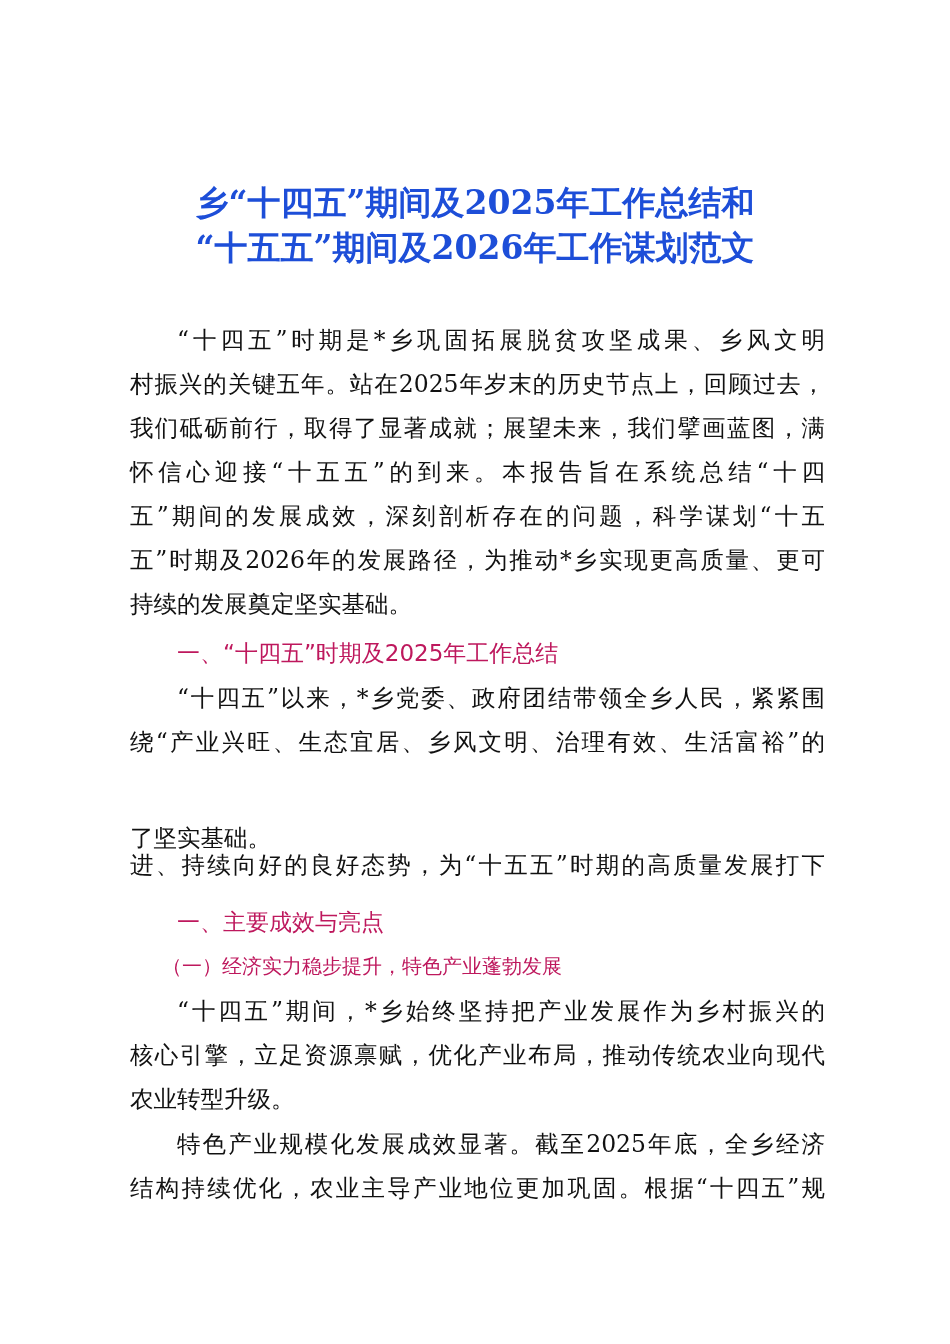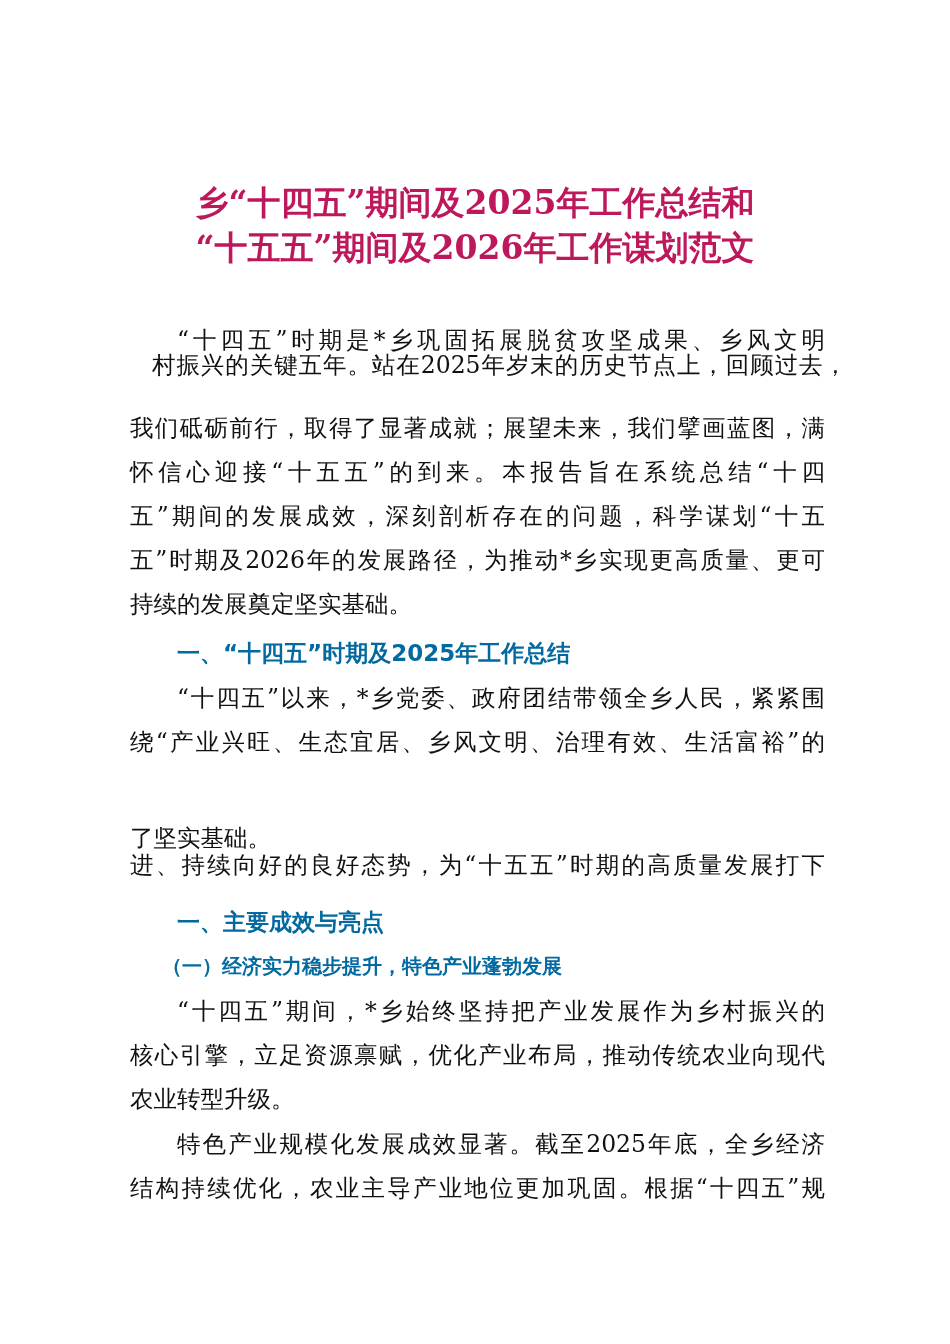--- a/index.html
+++ b/index.html
@@ -1,38 +1,38 @@
 <!DOCTYPE html>
 <html><head>
 <meta charset="utf-8">
 <style>
   html, body { margin: 0; padding: 0; background: #ffffff; }
   body { width: 950px; height: 1344px; position: relative; overflow: hidden; }
   .page { position: absolute; left: 0; top: 0; width: 950px; height: 1344px; background: #ffffff; }
   .title { position: absolute; left: 0; width: 950px; text-align: center;
            font-family: "DejaVu Serif", serif; font-weight: bold; font-size: 33px;
-           color: #be185d; white-space: nowrap; letter-spacing: 0px; line-height: 40px; }
+           color: #1d4ed8; white-space: nowrap; letter-spacing: 0px; line-height: 40px; }
   .line { position: absolute; left: 130px; width: 695px; white-space: nowrap;
           font-family: "DejaVu Serif", serif; font-size: 23.5px; color: #111;
           line-height: 30px; text-align: justify; text-align-last: justify; }
   .line.last { text-align-last: left; }
   .heading { position: absolute; white-space: nowrap; font-family: "DejaVu Sans", sans-serif;
-             font-weight: bold; font-size: 23px; color: #0369a1; line-height: 30px; }
+             font-weight: normal; font-size: 23px; color: #be185d; line-height: 30px; }
   .heading.h2 { font-size: 20px; }
 </style>
 </head>
 <body>
 
 <div class="page">
 
   <div class="title" style="top:183px;">乡“十四五”期间及2025年工作总结和</div>
   <div class="title" style="top:228px;">“十五五”期间及2026年工作谋划范文</div>
 
   <div class="line" style="top:325px; left:177px; width:648px;">“十四五”时期是*乡巩固拓展脱贫攻坚成果、乡风文明</div>
-  <div class="line" style="top:350px;margin-left:22px;">村振兴的关键五年。站在2025年岁末的历史节点上，回顾过去，</div>
+  <div class="line" style="top:369px;">村振兴的关键五年。站在2025年岁末的历史节点上，回顾过去，</div>
   <div class="line" style="top:413px;">我们砥砺前行，取得了显著成就；展望未来，我们擘画蓝图，满</div>
   <div class="line" style="top:457px;">怀信心迎接“十五五”的到来。本报告旨在系统总结“十四</div>
   <div class="line" style="top:501px;">五”期间的发展成效，深刻剖析存在的问题，科学谋划“十五</div>
   <div class="line" style="top:545px;">五”时期及2026年的发展路径，为推动*乡实现更高质量、更可</div>
   <div class="line last" style="top:589px;">持续的发展奠定坚实基础。</div>
 
   <div class="heading" style="top:638px; left:177px;">一、“十四五”时期及2025年工作总结</div>
 
   <div class="line" style="top:683px; left:177px; width:648px;">“十四五”以来，*乡党委、政府团结带领全乡人民，紧紧围</div>
   <div class="line" style="top:727px;">绕“产业兴旺、生态宜居、乡风文明、治理有效、生活富裕”的</div>

